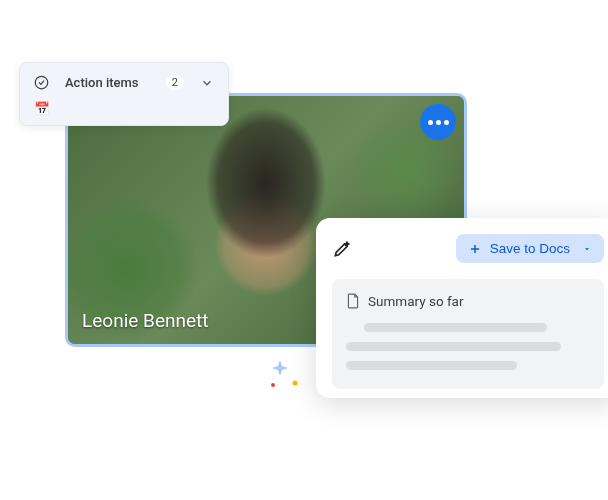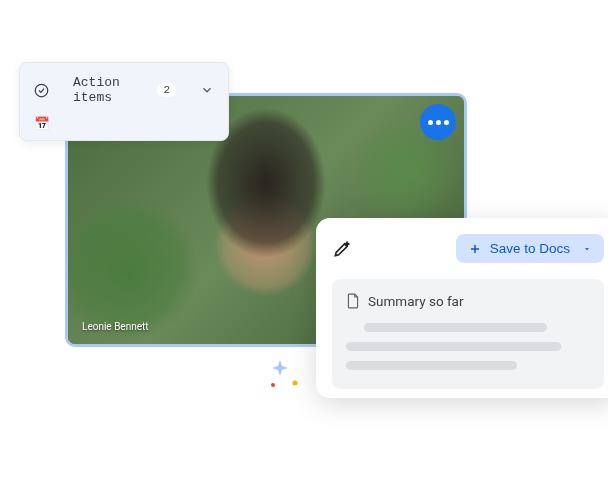--- a/index.html
+++ b/index.html
@@ -34,21 +34,21 @@
         radial-gradient(circle 90px at 15% 70%, #4a7c3e 0%, rgba(74,124,62,0.5) 60%, transparent 80%),
         radial-gradient(circle 70px at 85% 30%, #5a8a4a 0%, rgba(90,138,74,0.3) 60%, transparent 80%),
         linear-gradient(135deg, #4a6b3e 0%, #6b8a5a 50%, #3d5c32 100%);
     }
     
     .participant-name {
       position: absolute;
       left: 14px;
       bottom: 12px;
       color: #fff;
-      font-size: 10px;
+      font-size: 19px;
       font-weight: 400;
       text-shadow: 0 1px 2px rgba(0,0,0,0.5);
     }
     
     .more-fab {
       position: absolute;
       right: 8px;
       top: 8px;
       width: 36px;
       height: 36px;
@@ -76,22 +76,21 @@
       border: 1px solid #e3e8ef;
       border-radius: 8px;
       box-shadow: 0 2px 10px rgba(0,0,0,0.08);
       padding: 10px 0;
     }
     
     .action-header {
       display: flex;
       align-items: center;
       padding: 2px 14px 10px 14px;
-      gap: 24px;
-      font-family: Liberation Mono, monospace;
+      gap: 16px;
     }
     
     .check-icon {
       width: 15px;
       height: 15px;
       flex-shrink: 0;
     }
     
     .action-title {
       font-size: 13px;

